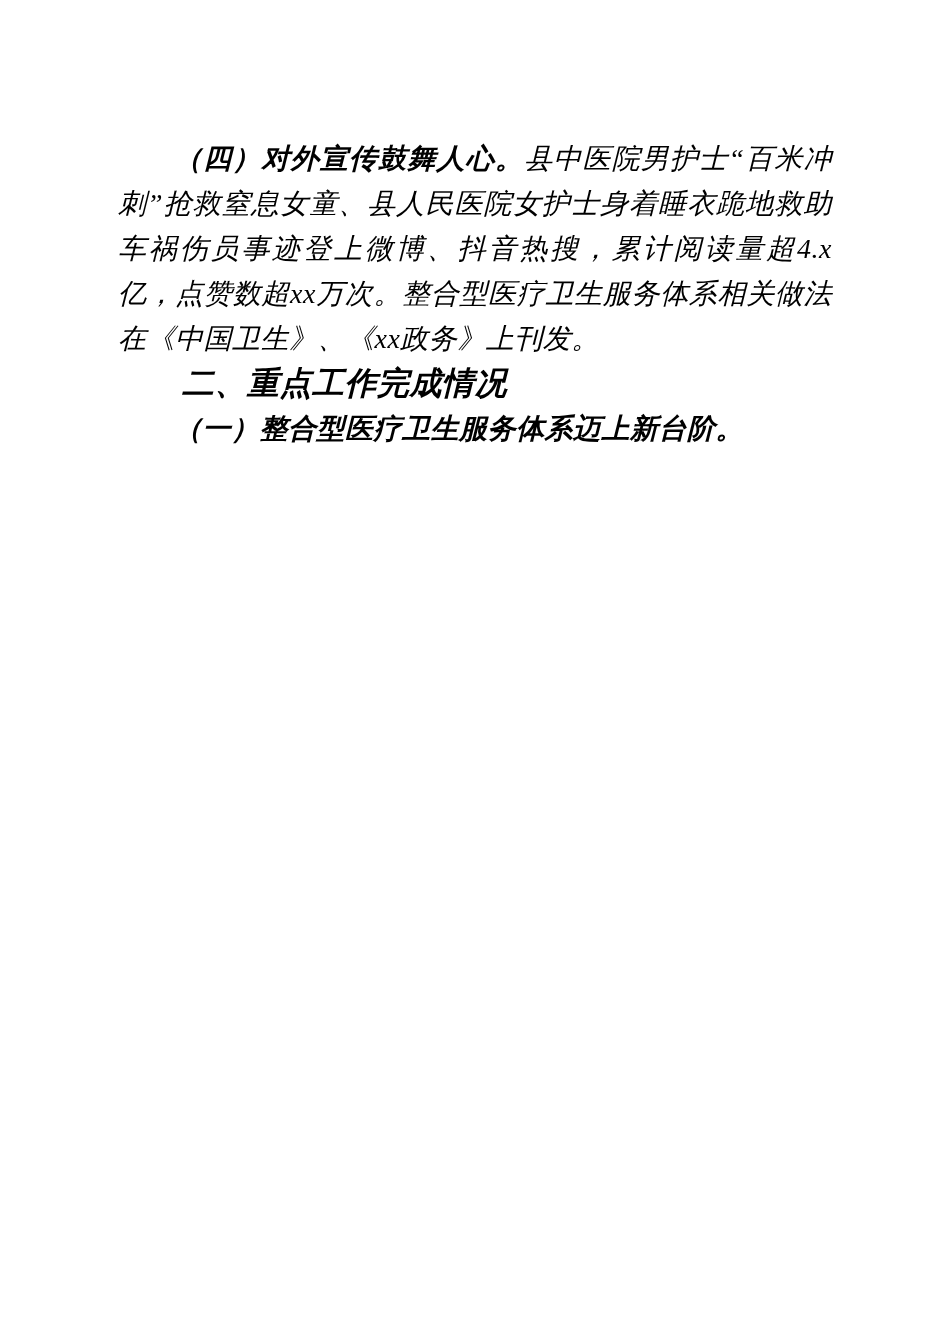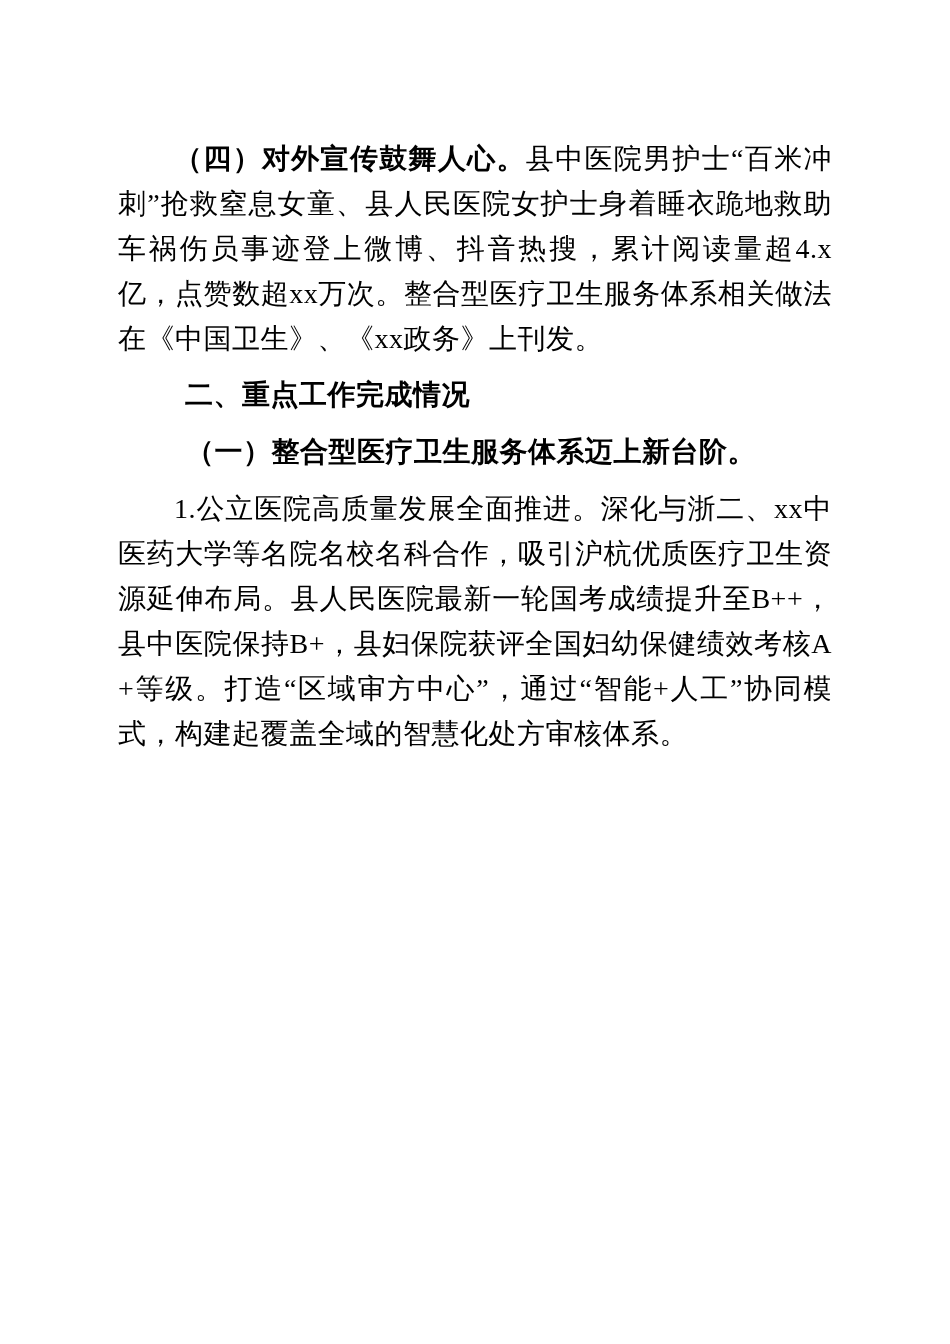--- a/index.html
+++ b/index.html
@@ -10,63 +10,63 @@
   .page {
     position: relative;
     width: 950px;
     height: 1344px;
     background: #ffffff;
     box-sizing: border-box;
     padding: 136px 118px 0 118px;
     overflow: hidden;
     font-family: "Liberation Serif", serif;
     color: #000000;
+    font-style: italic;
   }
   .para {
     margin: 0;
     font-size: 28px;
     line-height: 45px;
     text-align: justify;
     text-indent: 2em;
     letter-spacing: 0.5px;
     word-break: break-all;
   }
   .lead-bold {
     font-weight: bold;
   }
   .lead-item {
     font-weight: normal;
   }
   .heading-1 {
-    margin: 11px;
+    margin: 0;
     font-family: "Liberation Sans", sans-serif;
     font-weight: bold;
-    font-size: 28px;
+    font-size: 32px;
     line-height: 45px;
     text-indent: 2em;
     letter-spacing: 0.5px;
   }
   .heading-2 {
-    margin: 12px;
+    margin: 0;
     font-family: "Liberation Serif", serif;
     font-weight: bold;
     font-size: 28px;
     line-height: 45px;
     text-indent: 2em;
     letter-spacing: 0.5px;
   }
 </style>
 </head>
 <body>
 
 <div class="page">
 
   <p class="para"><span class="lead-bold">（四）对外宣传鼓舞人心。</span><span>县中医院男护士“百米冲刺”抢救窒息女童、县人民医院女护士身着睡衣跪地救助车祸伤员事迹登上微博、抖音热搜，累计阅读量超4.x亿，点赞数超xx万次。整合型医疗卫生服务体系相关做法在《中国卫生》、《xx政务》上刊发。</span></p>
 
 
   <h2 class="heading-1">二、重点工作完成情况</h2>
 
   <h3 class="heading-2">（一）整合型医疗卫生服务体系迈上新台阶。</h3>
 
-  <p class="para"><span class="lead-item">1.公立医院高质量发展全面推进。</span><span>深化与浙二、xx中医药大学等名院名校名科合作，吸引沪杭优质医疗卫生资源延伸布局。县人民医院最新一轮国考成绩提升至B++，县中医院保持B+，县妇保院获评全国妇幼保健绩效考核A+等级。打造“区域审方中心”，通过“智能+人工”协同模式，构建起覆盖全域的智慧化处方审核体系。</span></p>
 
 
 </div>
 
 </body></html>

